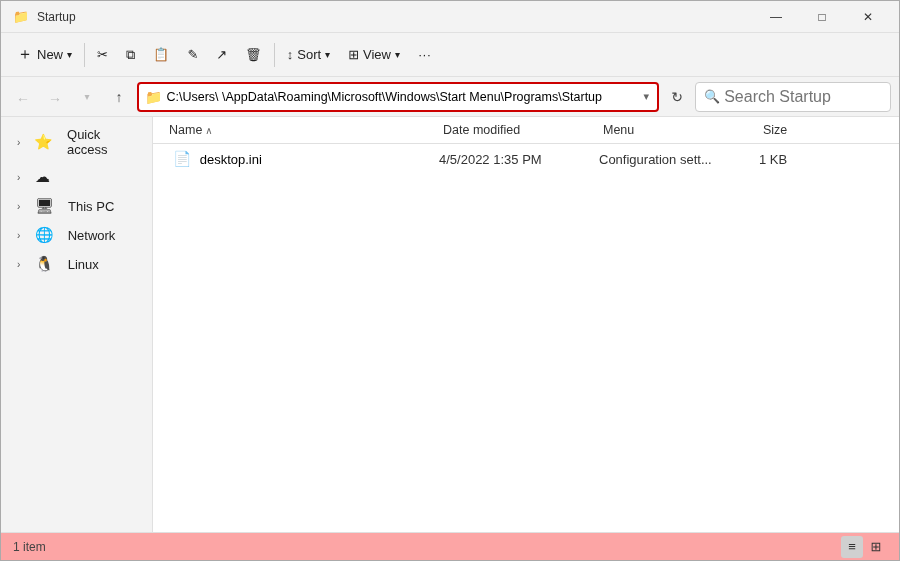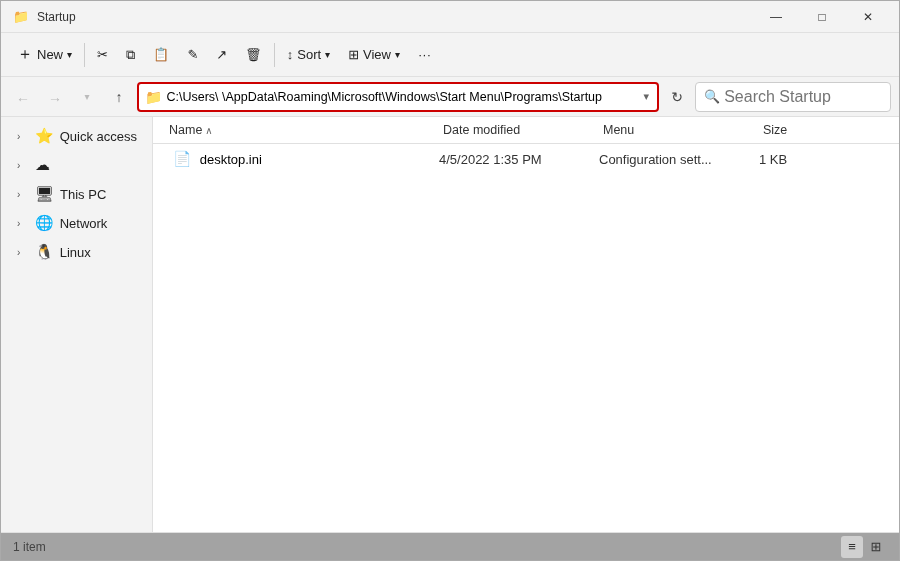--- a/index.html
+++ b/index.html
@@ -201,21 +201,21 @@
       margin: 1px 4px;
       font-size: 13px;
       color: #222;
     }
     .sidebar-item .expand-arrow {
       font-size: 10px;
       color: #555;
       width: 12px;
     }
     .sidebar-item .item-icon { font-size: 15px; }
-    .sidebar-item .item-label { font-size: 13px; }
+    .sidebar-item .item-label { font-size: 13px; margin-left: 8px; }
 
     
     .content {
       flex: 1;
       display: flex;
       flex-direction: column;
       overflow: hidden;
     }
 
     
@@ -263,21 +263,21 @@
     .file-icon { font-size: 15px; color: #888; }
     .file-cell { font-size: 13px; color: #333; }
 
     
     .status-bar {
       display: flex;
       align-items: center;
       justify-content: space-between;
       height: 28px;
       padding: 0 12px;
-      background: #a3a3a3;
+      background: #fca5a5;
       border-top: 1px solid #e0e0e0;
       flex-shrink: 0;
     }
     .status-text { font-size: 12px; color: #444; }
     .view-buttons {
       display: flex;
       gap: 2px;
     }
     .view-btn {
       width: 22px;

